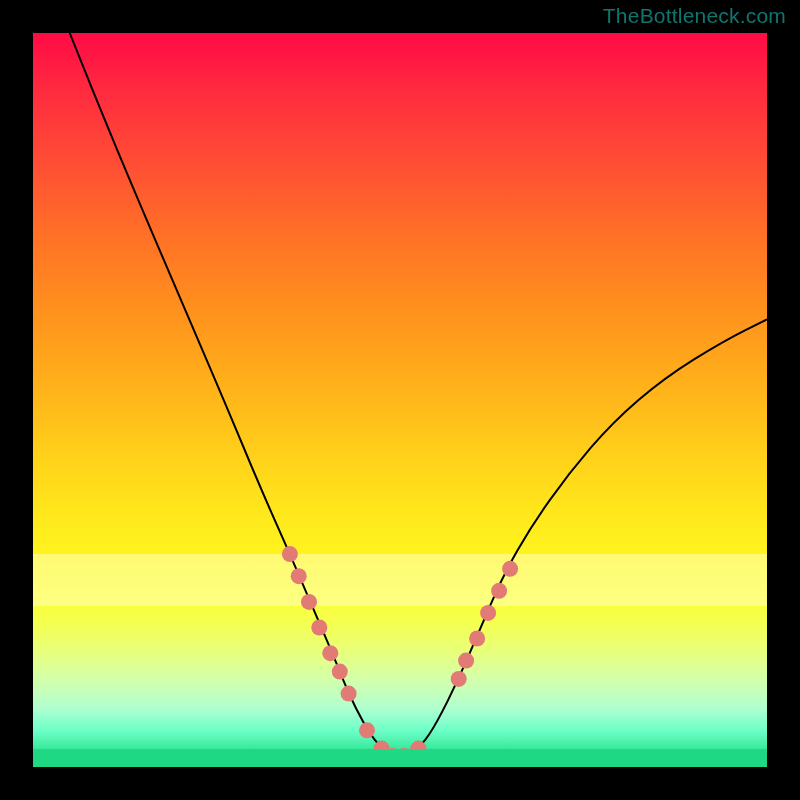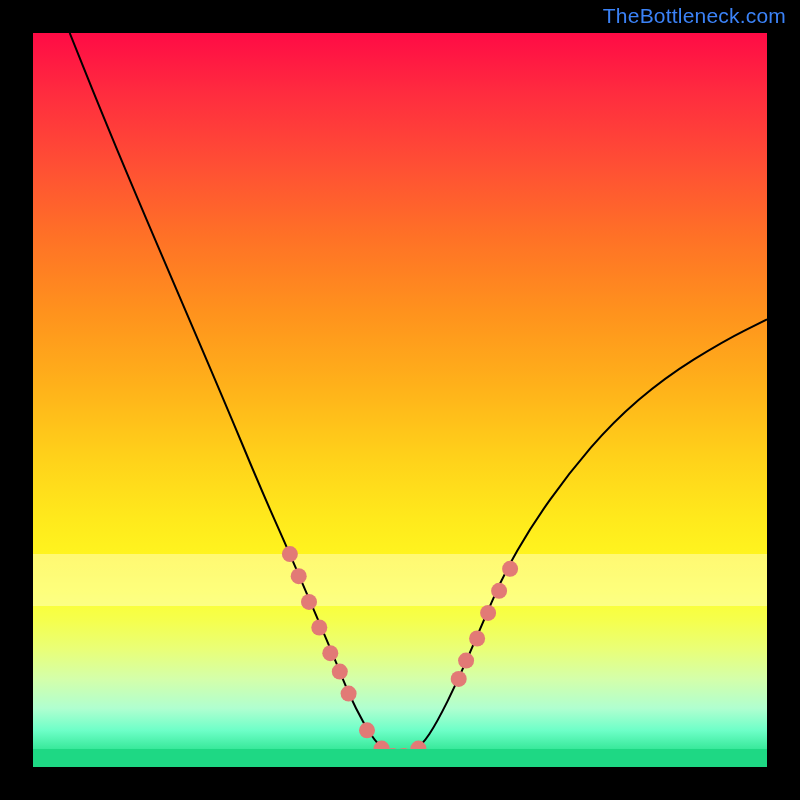--- a/index.html
+++ b/index.html
@@ -72,21 +72,21 @@
     stroke-width: 2;
   }
   .marker {
     fill: #e27a76;
     stroke: none;
   }
   .watermark {
     position: absolute;
     top: 4px;
     right: 14px;
-    color: #3b82f6;
+    color: #0f766e;
     font-size: 21px;
     letter-spacing: 0.2px;
   }
 </style>
 </head>
 <body>
 
 <div class="frame">
   <div class="plot-area">
     <div id="bands">

